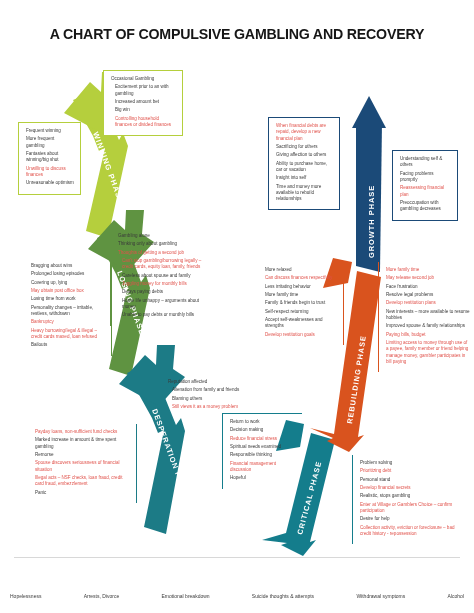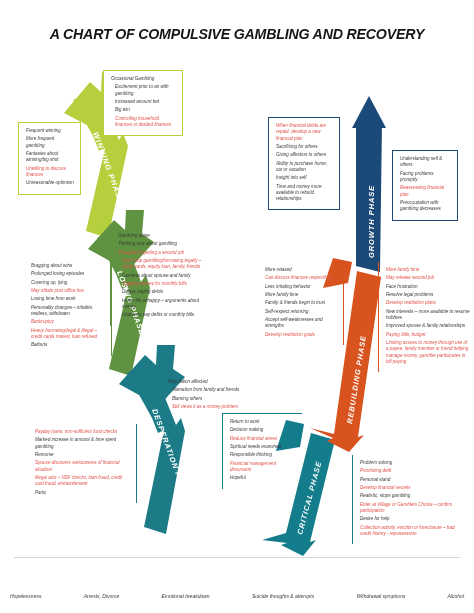--- a/index.html
+++ b/index.html
@@ -1,21 +1,21 @@
 <!DOCTYPE html>
 <html><head>
 <meta charset="utf-8">
 <style>
   html,body{margin:0;padding:0;}
   body{
     width:474px;height:613px;background:#ffffff;
     font-family:"Liberation Sans", sans-serif;
     position:relative;overflow:hidden;
   }
-  #page{position:relative;width:474px;height:613px;font-style:italic;}
+  #page{position:relative;width:474px;height:613px;}
 
   .title{
     position:absolute;top:26px;left:0;width:474px;text-align:center;
     font-size:14.2px;font-weight:bold;letter-spacing:-0.2px;color:#161616;
   }
 
   
   .tbox{position:absolute;}
   .tbox ul{list-style:none;margin:0;padding:0;}
   .tbox li{

